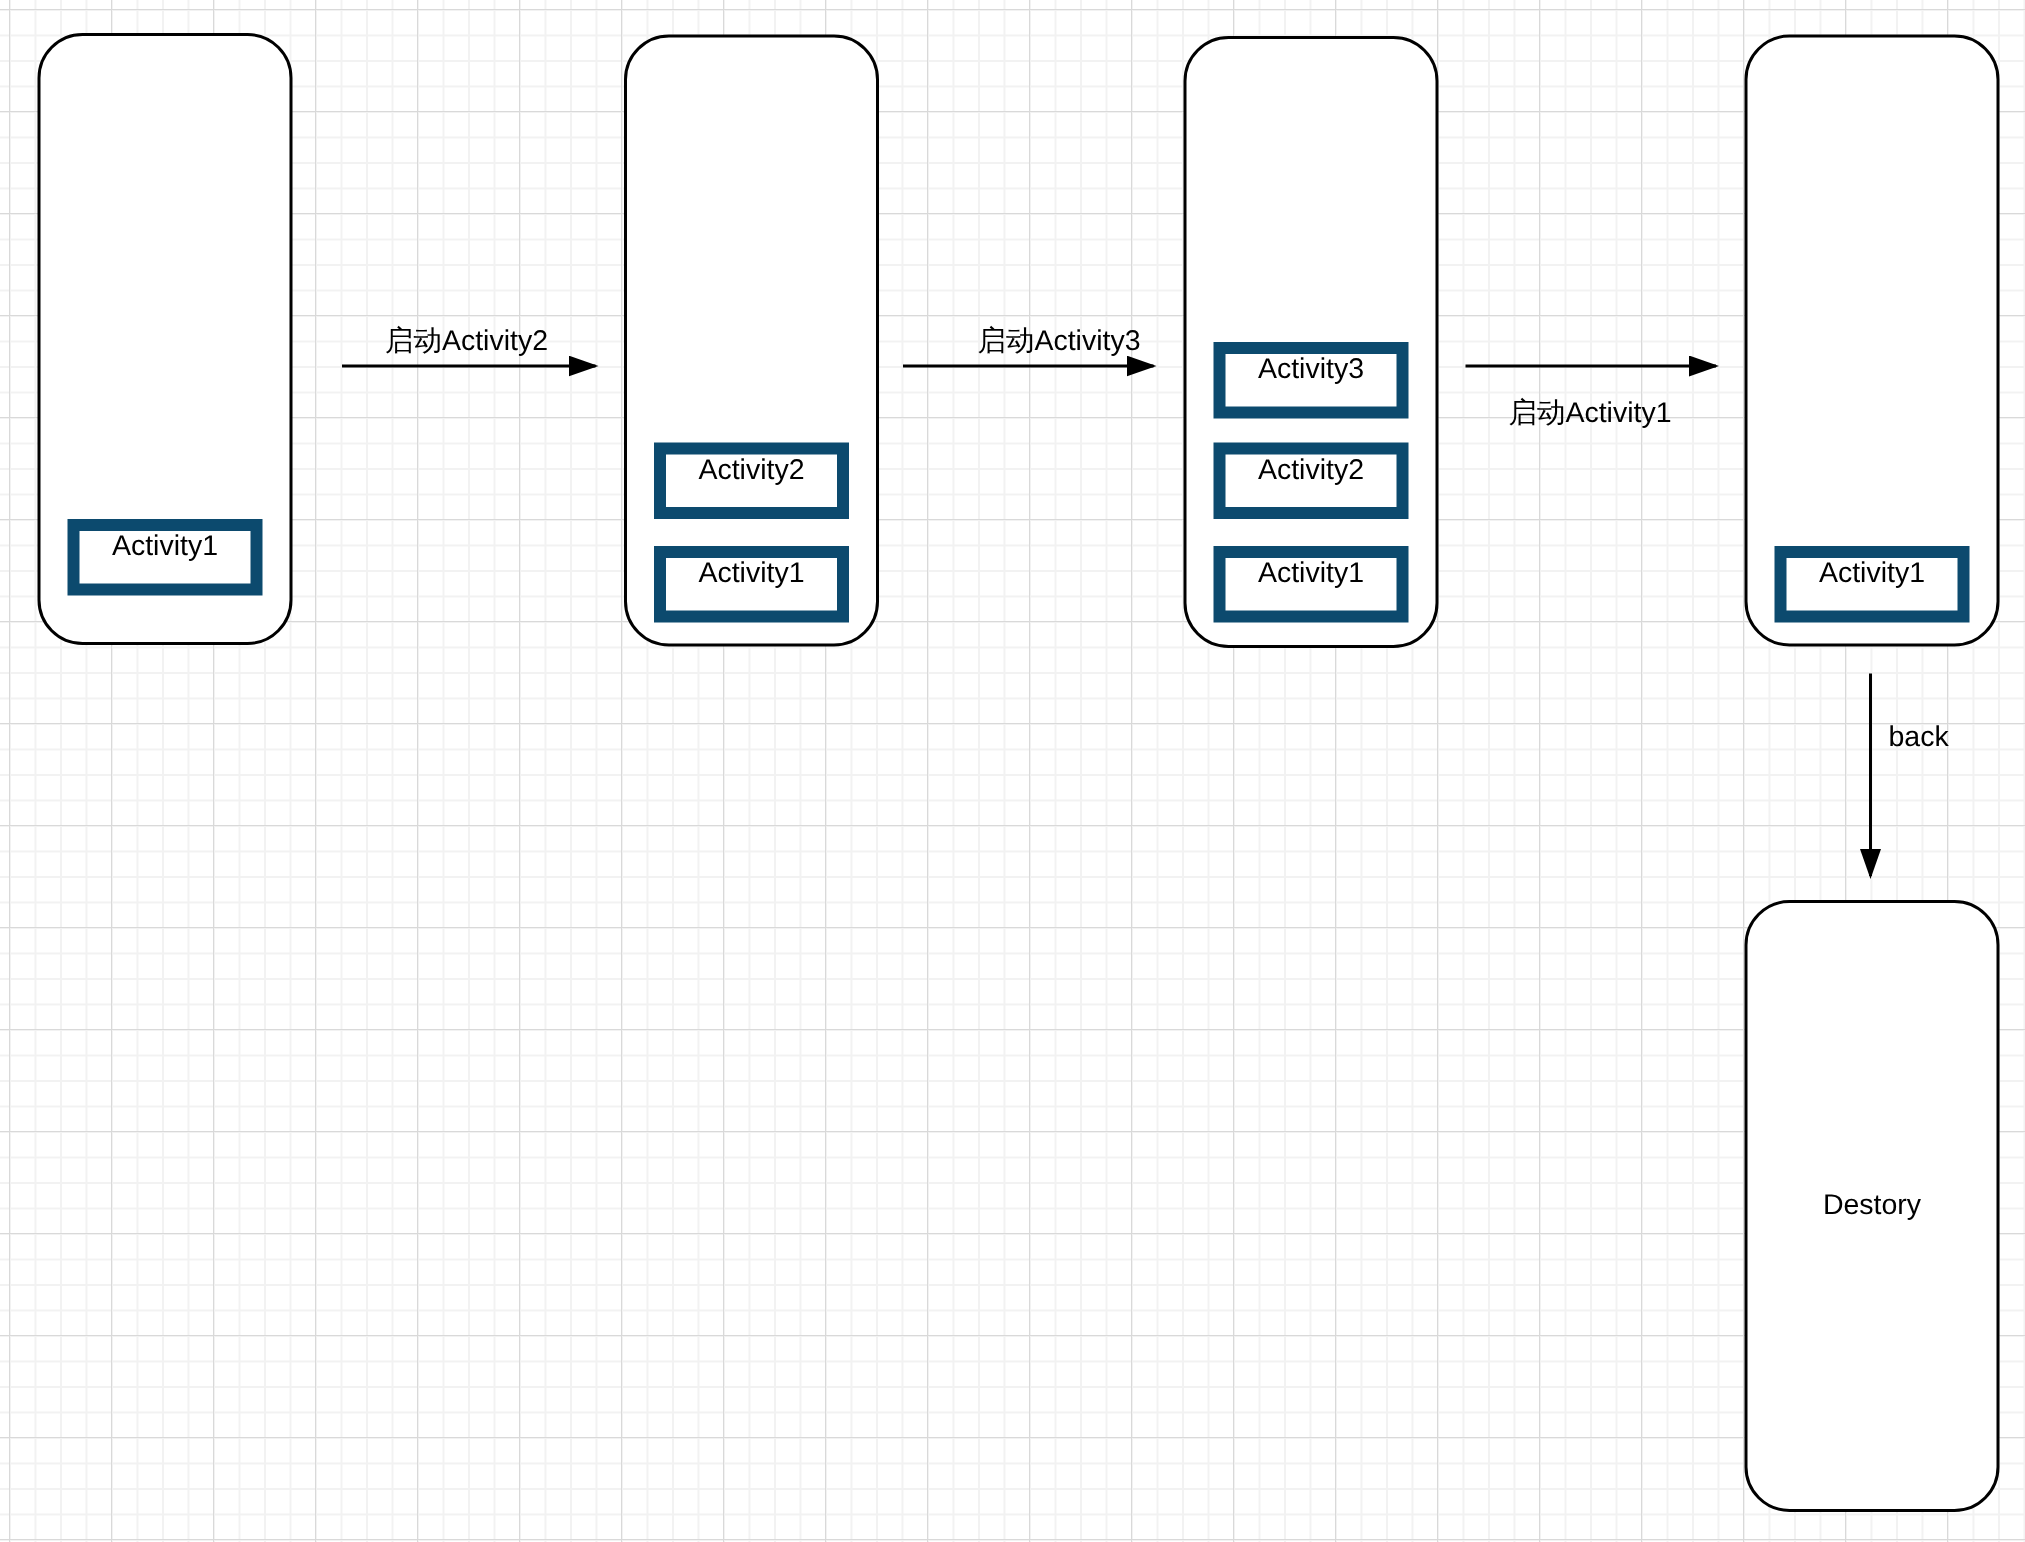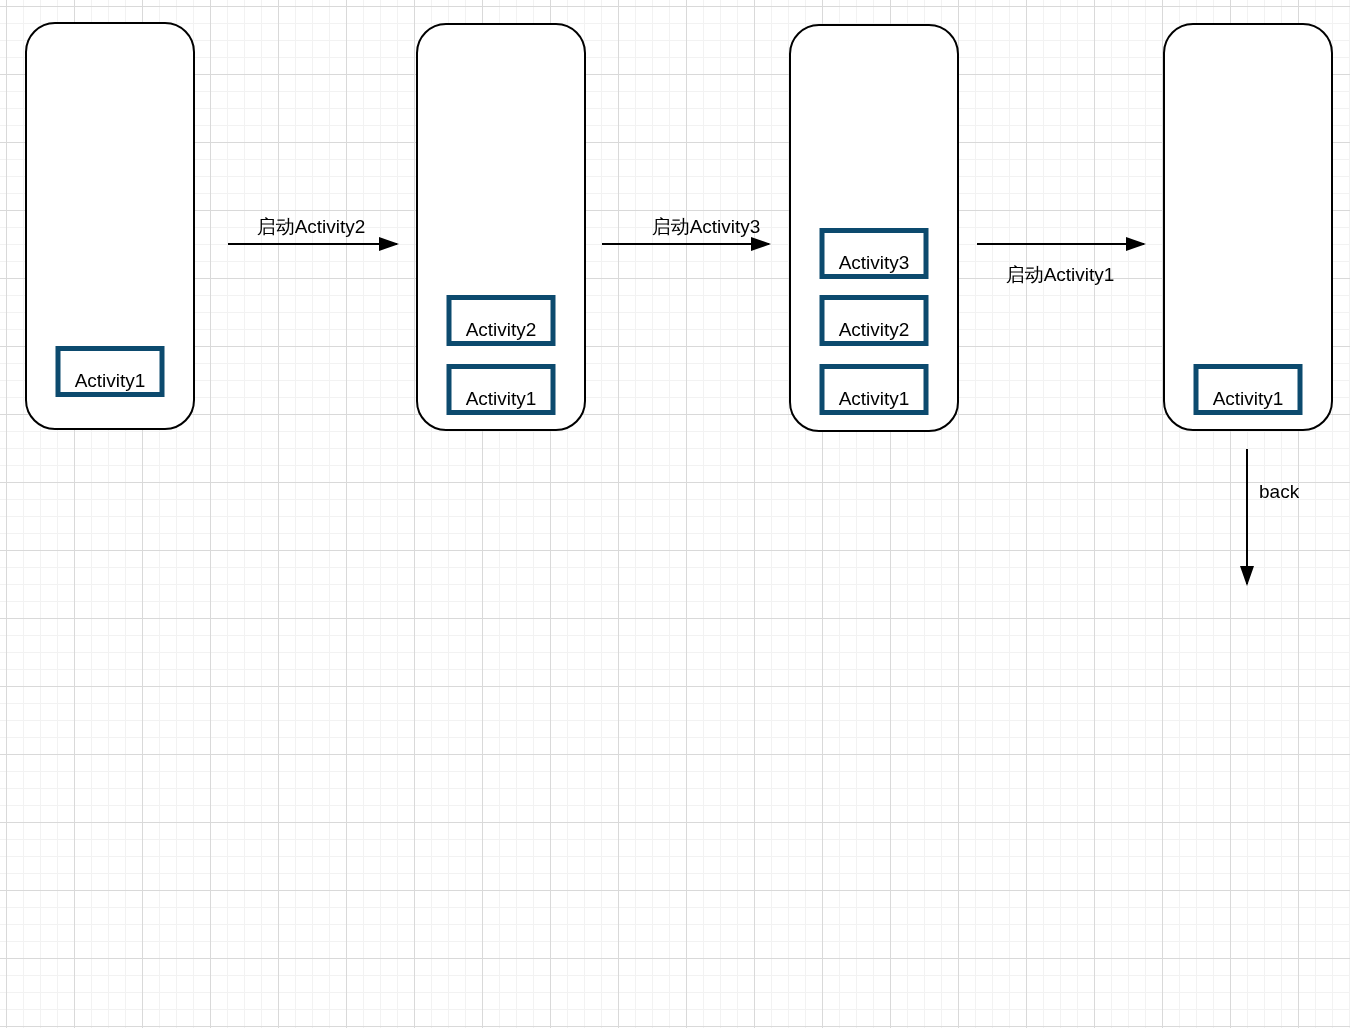--- a/index.html
+++ b/index.html
@@ -37,27 +37,27 @@
     height: 408px;
     background: #ffffff;
     border: 2px solid #000000;
     border-radius: 30px;
     box-sizing: border-box;
   }
   .abox {
     position: absolute;
     left: 50%;
     transform: translateX(-50%);
-    width: 109px;
+    width: 130px;
     height: 51px;
     background: #ffffff;
-    border: 5px solid #0c4a6e;
+    border: 8px solid #0c4a6e;
     box-sizing: border-box;
     display: flex;
-    align-items: flex-end;
+    align-items: flex-start;
     justify-content: center;
     font-size: 19px;
     white-space: nowrap;
   }
   .edge-label {
     position: absolute;
     font-size: 19px;
     white-space: nowrap;
   }
   .edge-label.above {
@@ -127,19 +127,22 @@
       <span>Activity1</span>
     </div>
   </div>
 
   <div class="phone" style="left:1163px; top:23px;">
     <div class="abox" style="top:339px;">
       <span>Activity1</span>
     </div>
   </div>
 
+  <div class="phone destroy-phone" style="left:1163px; top:600px;">
+    <span class="destroy-text">Destory</span>
+  </div>
 
   <div class="edge-label above" style="left:311px; top:240px;">启动Activity2</div>
   <div class="edge-label above" style="left:706px; top:240px;">启动Activity3</div>
   <div class="edge-label above" style="left:1060px; top:240px;margin-top:48px;">启动Activity1</div>
   <div class="edge-label side" style="left:1259px; top:492px;">back</div>
 
 </div>
 
 </body></html>

